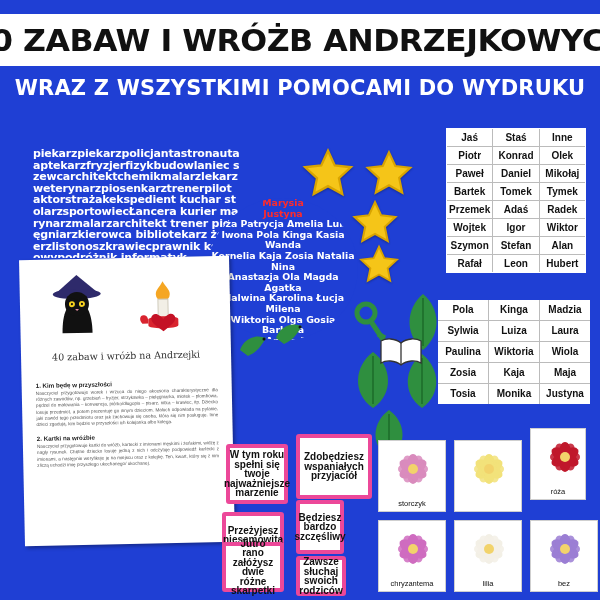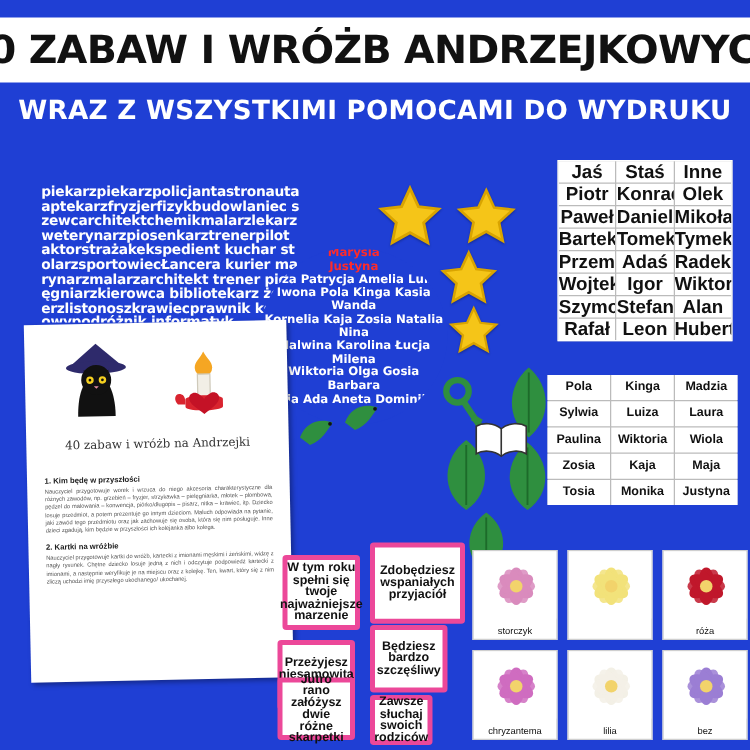--- a/index.html
+++ b/index.html
@@ -65,21 +65,21 @@
     gap:1px;
     background:#bbbbbb;
     font-size:9px;
   }
   .nametable div{
     background:#ffffff;color:#111;
     text-align:center;
     padding:3px 0 3px;
     font-family:"Liberation Sans", sans-serif;
     font-weight:bold;
-    font-size:15px;
+    font-size:10px;
     line-height:11px;
     white-space:nowrap;
     overflow:hidden;
   }
   .nametable2{
     position:absolute;left:438px;top:300px;width:152px;
     display:grid;grid-template-columns:1fr 1fr 1fr;
     gap:1px;background:#bbbbbb;
   }
   .nametable2 div{
@@ -176,20 +176,21 @@
       <path d="M12 2l2.9 6.3 6.9.8-5.1 4.7 1.4 6.8L12 17.2 5.9 20.6l1.4-6.8L2.2 9.1l6.9-.8z" fill="#f5c518" stroke="#d9a400" stroke-width="1"></path>
     </svg>
 </div>
 
 <div class="namecloud" id="namecloud">
     <div class="n-red">Marysia</div>
     <div class="n-red">Justyna</div>
     <div class="n-wh">Róża Patrycja Amelia Luiza</div>
     <div class="n-wh">Iwona Pola Kinga Kasia Wanda</div>
     <div class="n-wh">Kornelia Kaja Zosia Natalia Nina</div>
+    <div class="n-wh">Anastazja Ola Magda Agatka</div>
     <div class="n-wh">Malwina Karolina Łucja Milena</div>
     <div class="n-wh">Wiktoria Olga Gosia Barbara</div>
     <div class="n-wh">Julia Ada Aneta Dominika</div>
   </div>
 
 <div class="nametable" id="nametable-boys">
     <div>Jaś</div>
     <div>Staś</div>
     <div>Inne</div>
     <div>Piotr</div>
@@ -315,21 +316,21 @@
   <svg width="36" height="30" viewBox="0 0 36 30">
       <path d="M4 20 C8 8 20 4 30 8 C26 14 22 22 12 26 Z" fill="#2f8f3f"></path>
       <circle cx="28" cy="9" r="1.5" fill="#111"></circle>
     </svg>
 </div>
 
 <div id="prompt-cards">
     <div class="card" style="left: 226px; top: 444px; width: 62px; height: 60px;">W tym roku spełni się twoje najważniejsze marzenie</div>
     <div class="card" style="left: 296px; top: 434px; width: 76px; height: 65px;">Zdobędziesz wspaniałych przyjaciół</div>
     <div class="card" style="left: 222px; top: 512px; width: 62px; height: 56px;">Przeżyjesz niesamowitą przygodę</div>
-    <div class="card" style="left: 296px; top: 500px; width: 62px; height: 54px;">Będziesz bardzo szczęśliwy</div>
+    <div class="card" style="left: 296px; top: 500px; width: 48px; height: 54px;">Będziesz bardzo szczęśliwy</div>
     <div class="card" style="left: 222px; top: 542px; width: 62px; height: 50px;">Jutro rano załóżysz dwie różne skarpetki</div>
     <div class="card" style="left: 296px; top: 556px; width: 50px; height: 40px;">Zawsze słuchaj swoich rodziców</div>
   </div>
 
 <div id="flower-cards">
     <div class="flower-card" style="left: 378px; top: 440px; width: 68px; height: 72px;">
       <div class="fl"><svg width="68" height="54" viewBox="0 0 68 54">
           <rect width="68" height="54" fill="#ffffff"></rect>
           <g transform="translate(34,28)">
             <ellipse rx="7" ry="15" fill="#d98bbd"></ellipse>
@@ -351,21 +352,21 @@
             <ellipse rx="7" ry="15" fill="#f2e27a" transform="rotate(60)"></ellipse>
             <ellipse rx="7" ry="15" fill="#f2e27a" transform="rotate(120)"></ellipse>
             <ellipse rx="7" ry="15" fill="#f2e27a" transform="rotate(30)" opacity="0.85"></ellipse>
             <ellipse rx="7" ry="15" fill="#f2e27a" transform="rotate(90)" opacity="0.85"></ellipse>
             <ellipse rx="7" ry="15" fill="#f2e27a" transform="rotate(150)" opacity="0.85"></ellipse>
             <circle r="5" fill="#f2d36b"></circle>
           </g>
         </svg></div>
       <div class="lab">narcyz</div>
     </div>
-    <div class="flower-card" style="left: 530px; top: 440px; width: 68px; height: 72px;">
+    <div class="flower-card" style="left: 530px; top: 428px; width: 56px; height: 72px;">
       <div class="fl"><svg width="68" height="54" viewBox="0 0 68 54">
           <rect width="68" height="54" fill="#ffffff"></rect>
           <g transform="translate(34,28)">
             <ellipse rx="7" ry="15" fill="#c0182b"></ellipse>
             <ellipse rx="7" ry="15" fill="#c0182b" transform="rotate(60)"></ellipse>
             <ellipse rx="7" ry="15" fill="#c0182b" transform="rotate(120)"></ellipse>
             <ellipse rx="7" ry="15" fill="#c0182b" transform="rotate(30)" opacity="0.85"></ellipse>
             <ellipse rx="7" ry="15" fill="#c0182b" transform="rotate(90)" opacity="0.85"></ellipse>
             <ellipse rx="7" ry="15" fill="#c0182b" transform="rotate(150)" opacity="0.85"></ellipse>
             <circle r="5" fill="#f2d36b"></circle>

